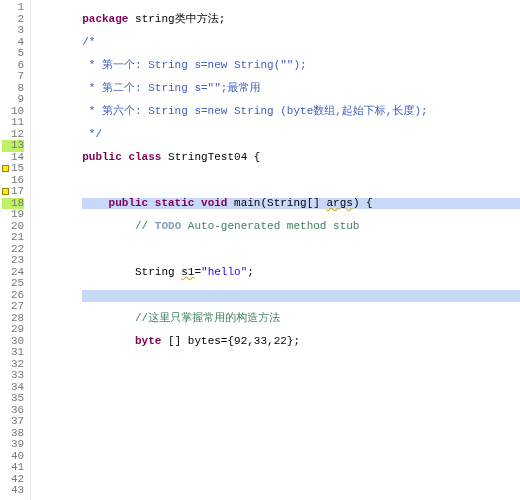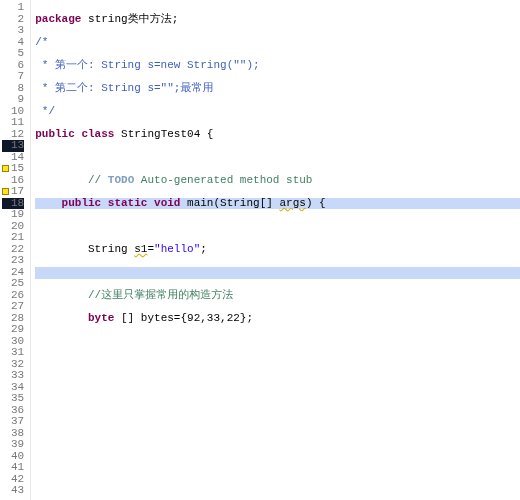--- a/index.html
+++ b/index.html
@@ -16,29 +16,29 @@
   .gutter {
     background: #fff;
     text-align: right;
     color: #787878;
     padding: 2px 6px 2px 2px;
     user-select: none;
     min-width: 26px;
     border-right: 1px solid #e8e8e8;
   }
   .gutter .ln { height: 11.5px; }
-  .gutter .hl { background: #0f172a; }
+  .gutter .hl { background: #bef264; }
   .code {
     flex: 1;
     padding: 2px 0 2px 4px;
     white-space: pre;
     overflow: hidden;
     color: #000;
   }
-  .code .row { height: 11.5px; }
+  .code .row { height: 11.5px; margin-left: 47px; }
   .code .hl { background: #c7d8f9; }
   .k  { color: #7f0055; font-weight: bold; }   
   .c  { color: #3f7f5f; }                      
   .jd { color: #3f5fbf; }                      
   .s  { color: #2a00ff; }  
   .todo { color: #7f9fbf; font-weight: bold; }
   .warn { text-decoration: underline; text-decoration-color: #d0b000; text-decoration-style: wavy; }
   .warnbox {
     display:inline-block;
     width:7px;height:7px;
@@ -95,25 +95,26 @@
   <div class="ln">41</div>
   <div class="ln">42</div>
   <div class="ln">43</div>
 </div>
 
 <div class="code">
 <div class="row"><span class="k">package</span> <span>string类中方法;</span></div>
 <div class="row"><span class="jd">/*</span></div>
 <div class="row"><span class="jd"> * 第一个: String s=new String("");</span></div>
 <div class="row"><span class="jd"> * 第二个: String s="";最常用</span></div>
+<div class="row"><span class="jd"> * 第六个: String s=new String (byte数组,起始下标,长度);</span></div>
 <div class="row"><span class="jd"> */</span></div>
 <div class="row"><span class="k">public class</span> <span>StringTest04</span><span> {</span></div>
 <div class="row"></div>
+<div class="row hl">    <span class="k">public static void</span><span> main(String[] </span><span class="warn">args</span><span>) {</span></div>
 <div class="row">        <span class="c">// </span><span class="todo">TODO</span><span class="c"> Auto-generated method stub</span></div>
-<div class="row hl">    <span class="k">public static void</span><span> main(String[] </span><span class="warn">args</span><span>) {</span></div>
 <div class="row"></div>
 <div class="row">        <span>String </span><span class="warn">s1</span><span>=</span><span class="s">"hello"</span><span>;</span></div>
 <div class="row hl"></div>
 <div class="row">        <span class="c">//这里只掌握常用的构造方法</span></div>
 <div class="row">        <span class="k">byte</span><span> [] </span><span>bytes</span><span>={92,33,22};</span></div>
 <div class="row"></div>
 
 
 
 

